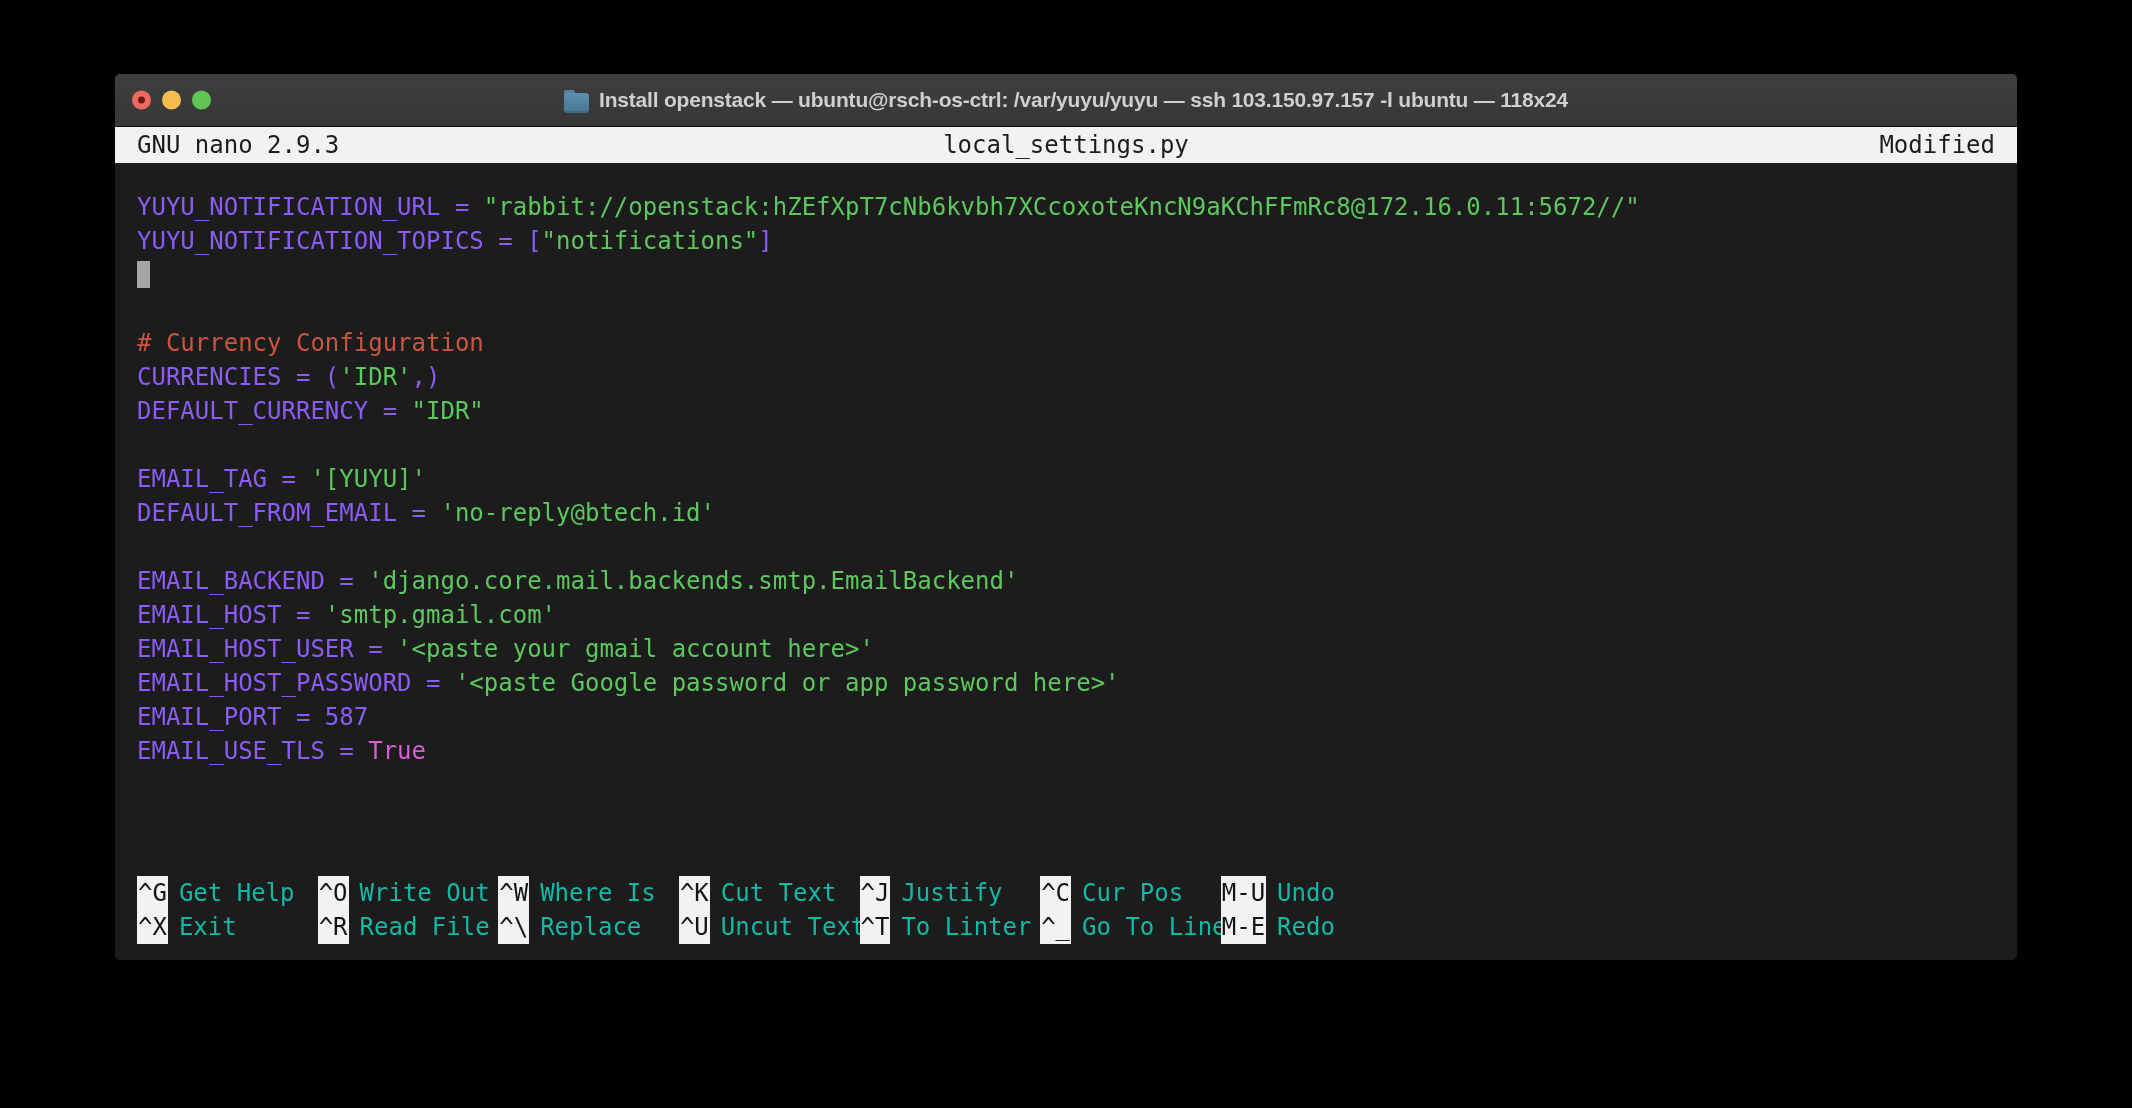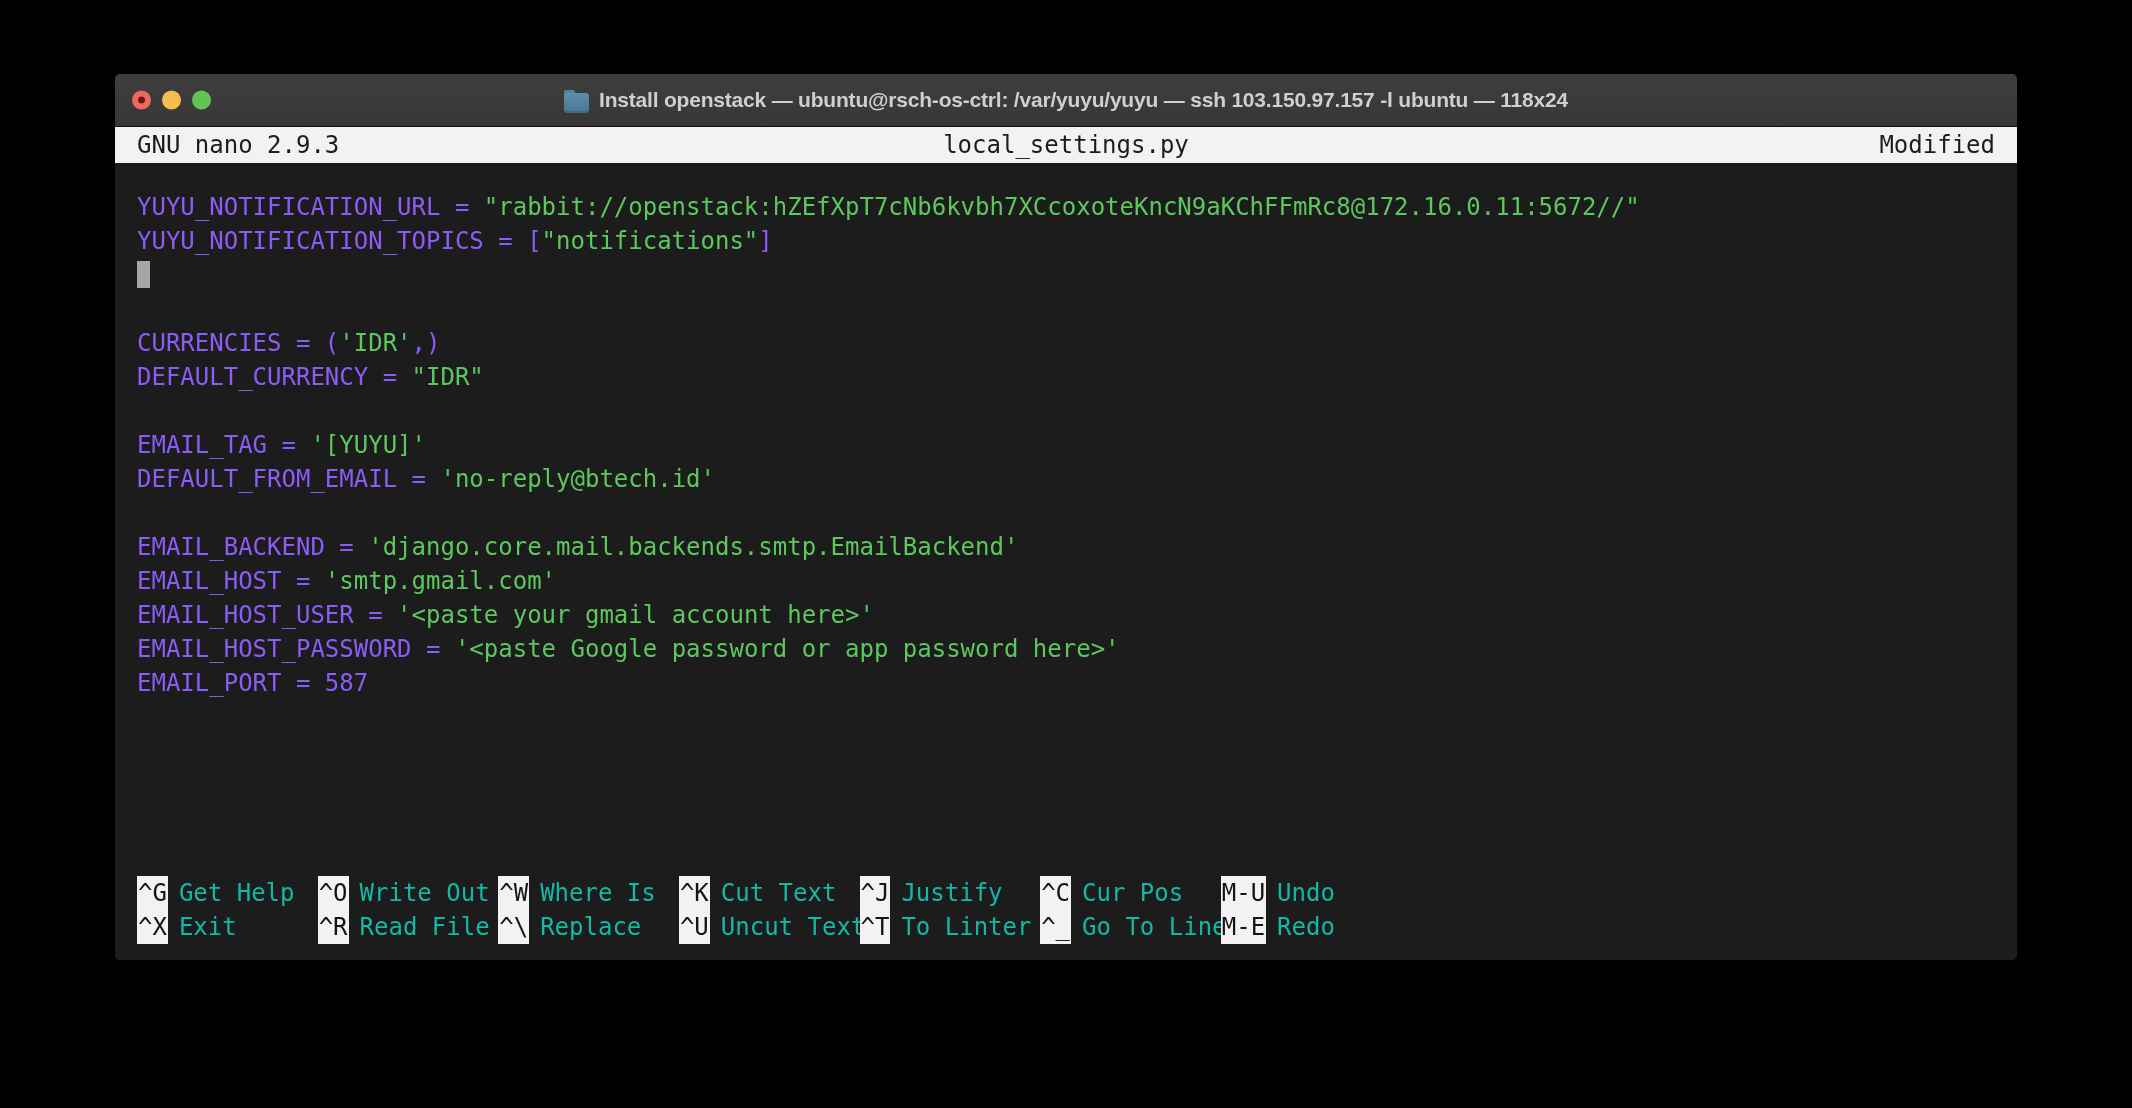--- a/index.html
+++ b/index.html
@@ -224,31 +224,33 @@
       <span id="nano-version">GNU nano 2.9.3</span>
       <span id="nano-filename">local_settings.py</span>
       <span id="nano-modified">Modified</span>
     </div>
 
     <div id="editor-area">
         <div class="code-line"><span class="tok-plain">YUYU_NOTIFICATION_URL = </span><span class="tok-str">"rabbit://openstack:hZEfXpT7cNb6kvbh7XCcoxoteKncN9aKChFFmRc8@172.16.0.11:5672//"</span></div>
         <div class="code-line"><span class="tok-plain">YUYU_NOTIFICATION_TOPICS = [</span><span class="tok-str">"notifications"</span><span class="tok-plain">]</span></div>
         <div class="code-line"><span class="cursor-block"></span></div>
         <div class="code-line">&nbsp;</div>
+        <div class="code-line"><span class="tok-comment"># Currency Configuration</span></div>
         <div class="code-line"><span class="tok-plain">CURRENCIES = (</span><span class="tok-str">'IDR'</span><span class="tok-plain">,)</span></div>
         <div class="code-line"><span class="tok-plain">DEFAULT_CURRENCY = </span><span class="tok-str">"IDR"</span></div>
         <div class="code-line">&nbsp;</div>
         <div class="code-line"><span class="tok-plain">EMAIL_TAG = </span><span class="tok-str">'[YUYU]'</span></div>
         <div class="code-line"><span class="tok-plain">DEFAULT_FROM_EMAIL = </span><span class="tok-str">'no-reply@btech.id'</span></div>
         <div class="code-line">&nbsp;</div>
         <div class="code-line"><span class="tok-plain">EMAIL_BACKEND = </span><span class="tok-str">'django.core.mail.backends.smtp.EmailBackend'</span></div>
         <div class="code-line"><span class="tok-plain">EMAIL_HOST = </span><span class="tok-str">'smtp.gmail.com'</span></div>
         <div class="code-line"><span class="tok-plain">EMAIL_HOST_USER = </span><span class="tok-str">'&lt;paste your gmail account here&gt;'</span></div>
         <div class="code-line"><span class="tok-plain">EMAIL_HOST_PASSWORD = </span><span class="tok-str">'&lt;paste Google password or app password here&gt;'</span></div>
         <div class="code-line"><span class="tok-plain">EMAIL_PORT = 587</span></div>
+        <div class="code-line"><span class="tok-plain">EMAIL_USE_TLS = </span><span class="tok-kw">True</span></div>
         <div class="code-line">&nbsp;</div>
         <div class="code-line">&nbsp;</div>
         <div class="code-line">&nbsp;</div>
       </div>
 
     <div id="shortcut-bar">
       <div class="short-row" id="short-row-1"><span class="short-cell" style="width: 180.625px;"><span class="short-key">^G</span><span class="short-label">Get Help</span></span><span class="short-cell" style="width: 180.625px;"><span class="short-key">^O</span><span class="short-label">Write Out</span></span><span class="short-cell" style="width: 180.625px;"><span class="short-key">^W</span><span class="short-label">Where Is</span></span><span class="short-cell" style="width: 180.625px;"><span class="short-key">^K</span><span class="short-label">Cut Text</span></span><span class="short-cell" style="width: 180.625px;"><span class="short-key">^J</span><span class="short-label">Justify</span></span><span class="short-cell" style="width: 180.625px;"><span class="short-key">^C</span><span class="short-label">Cur Pos</span></span><span class="short-cell" style="width: auto;"><span class="short-key">M-U</span><span class="short-label">Undo</span></span></div>
       <div class="short-row" id="short-row-2"><span class="short-cell" style="width: 180.625px;"><span class="short-key">^X</span><span class="short-label">Exit</span></span><span class="short-cell" style="width: 180.625px;"><span class="short-key">^R</span><span class="short-label">Read File</span></span><span class="short-cell" style="width: 180.625px;"><span class="short-key">^\</span><span class="short-label">Replace</span></span><span class="short-cell" style="width: 180.625px;"><span class="short-key">^U</span><span class="short-label">Uncut Text</span></span><span class="short-cell" style="width: 180.625px;"><span class="short-key">^T</span><span class="short-label">To Linter</span></span><span class="short-cell" style="width: 180.625px;"><span class="short-key">^_</span><span class="short-label">Go To Line</span></span><span class="short-cell" style="width: auto;"><span class="short-key">M-E</span><span class="short-label">Redo</span></span></div>
     </div>
 

